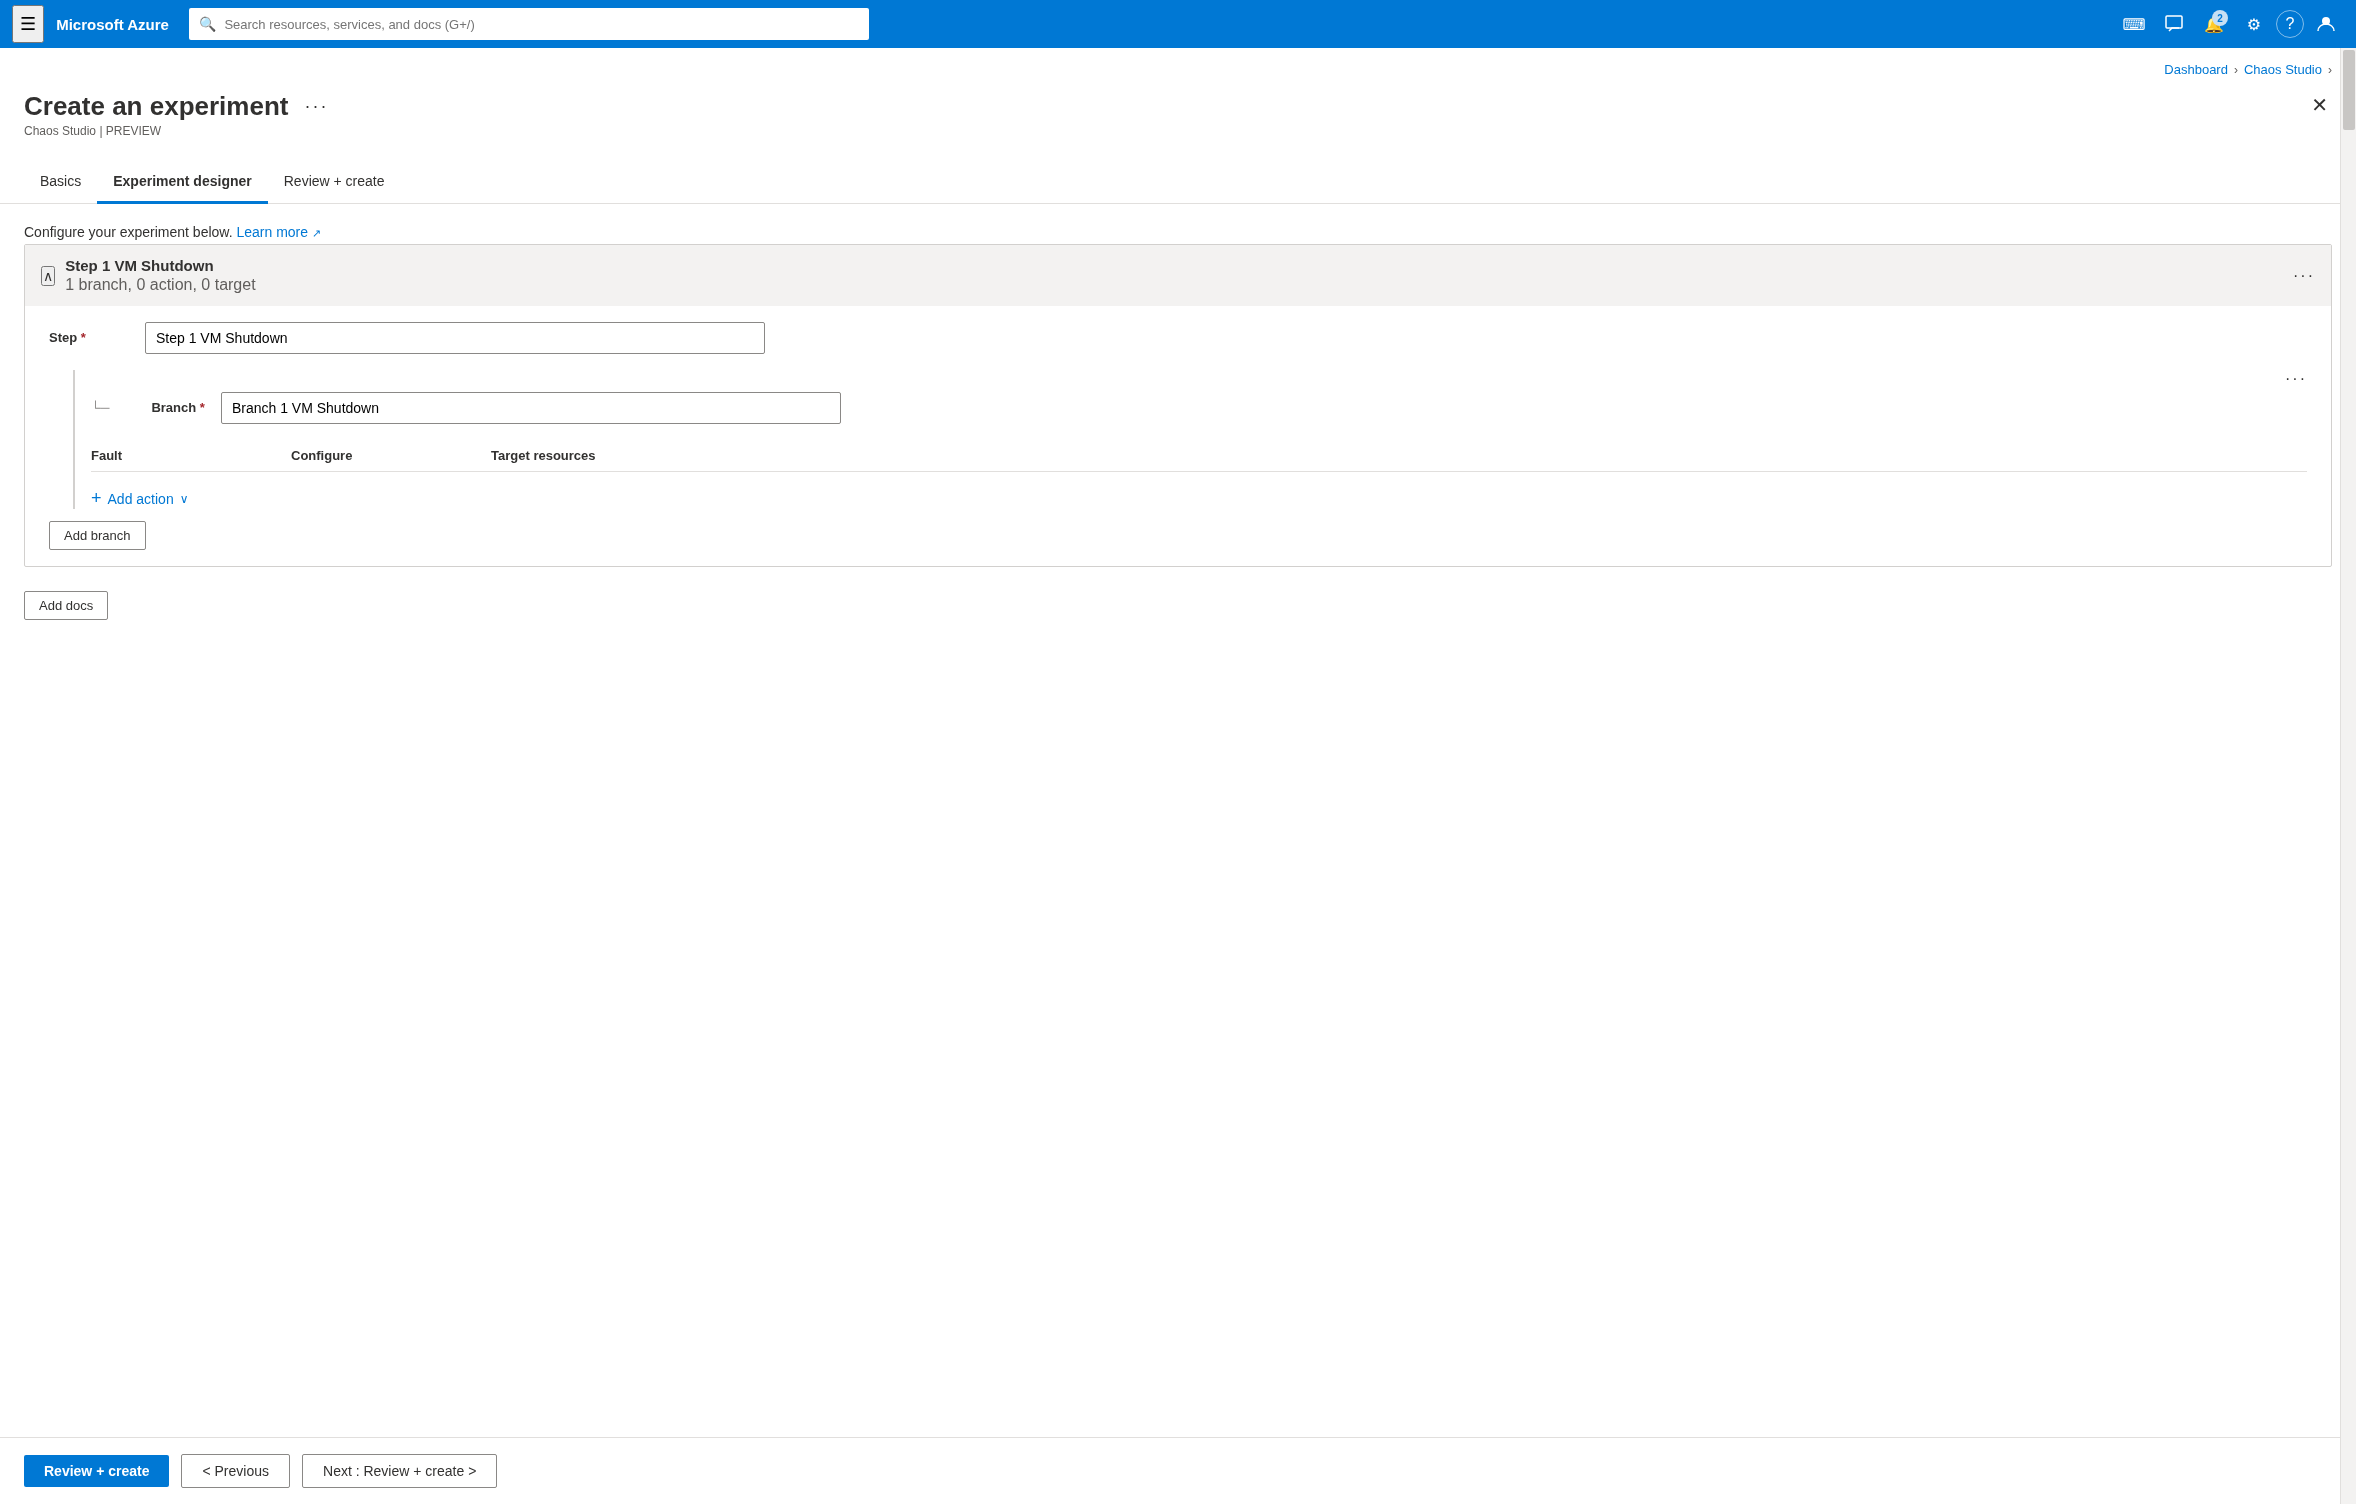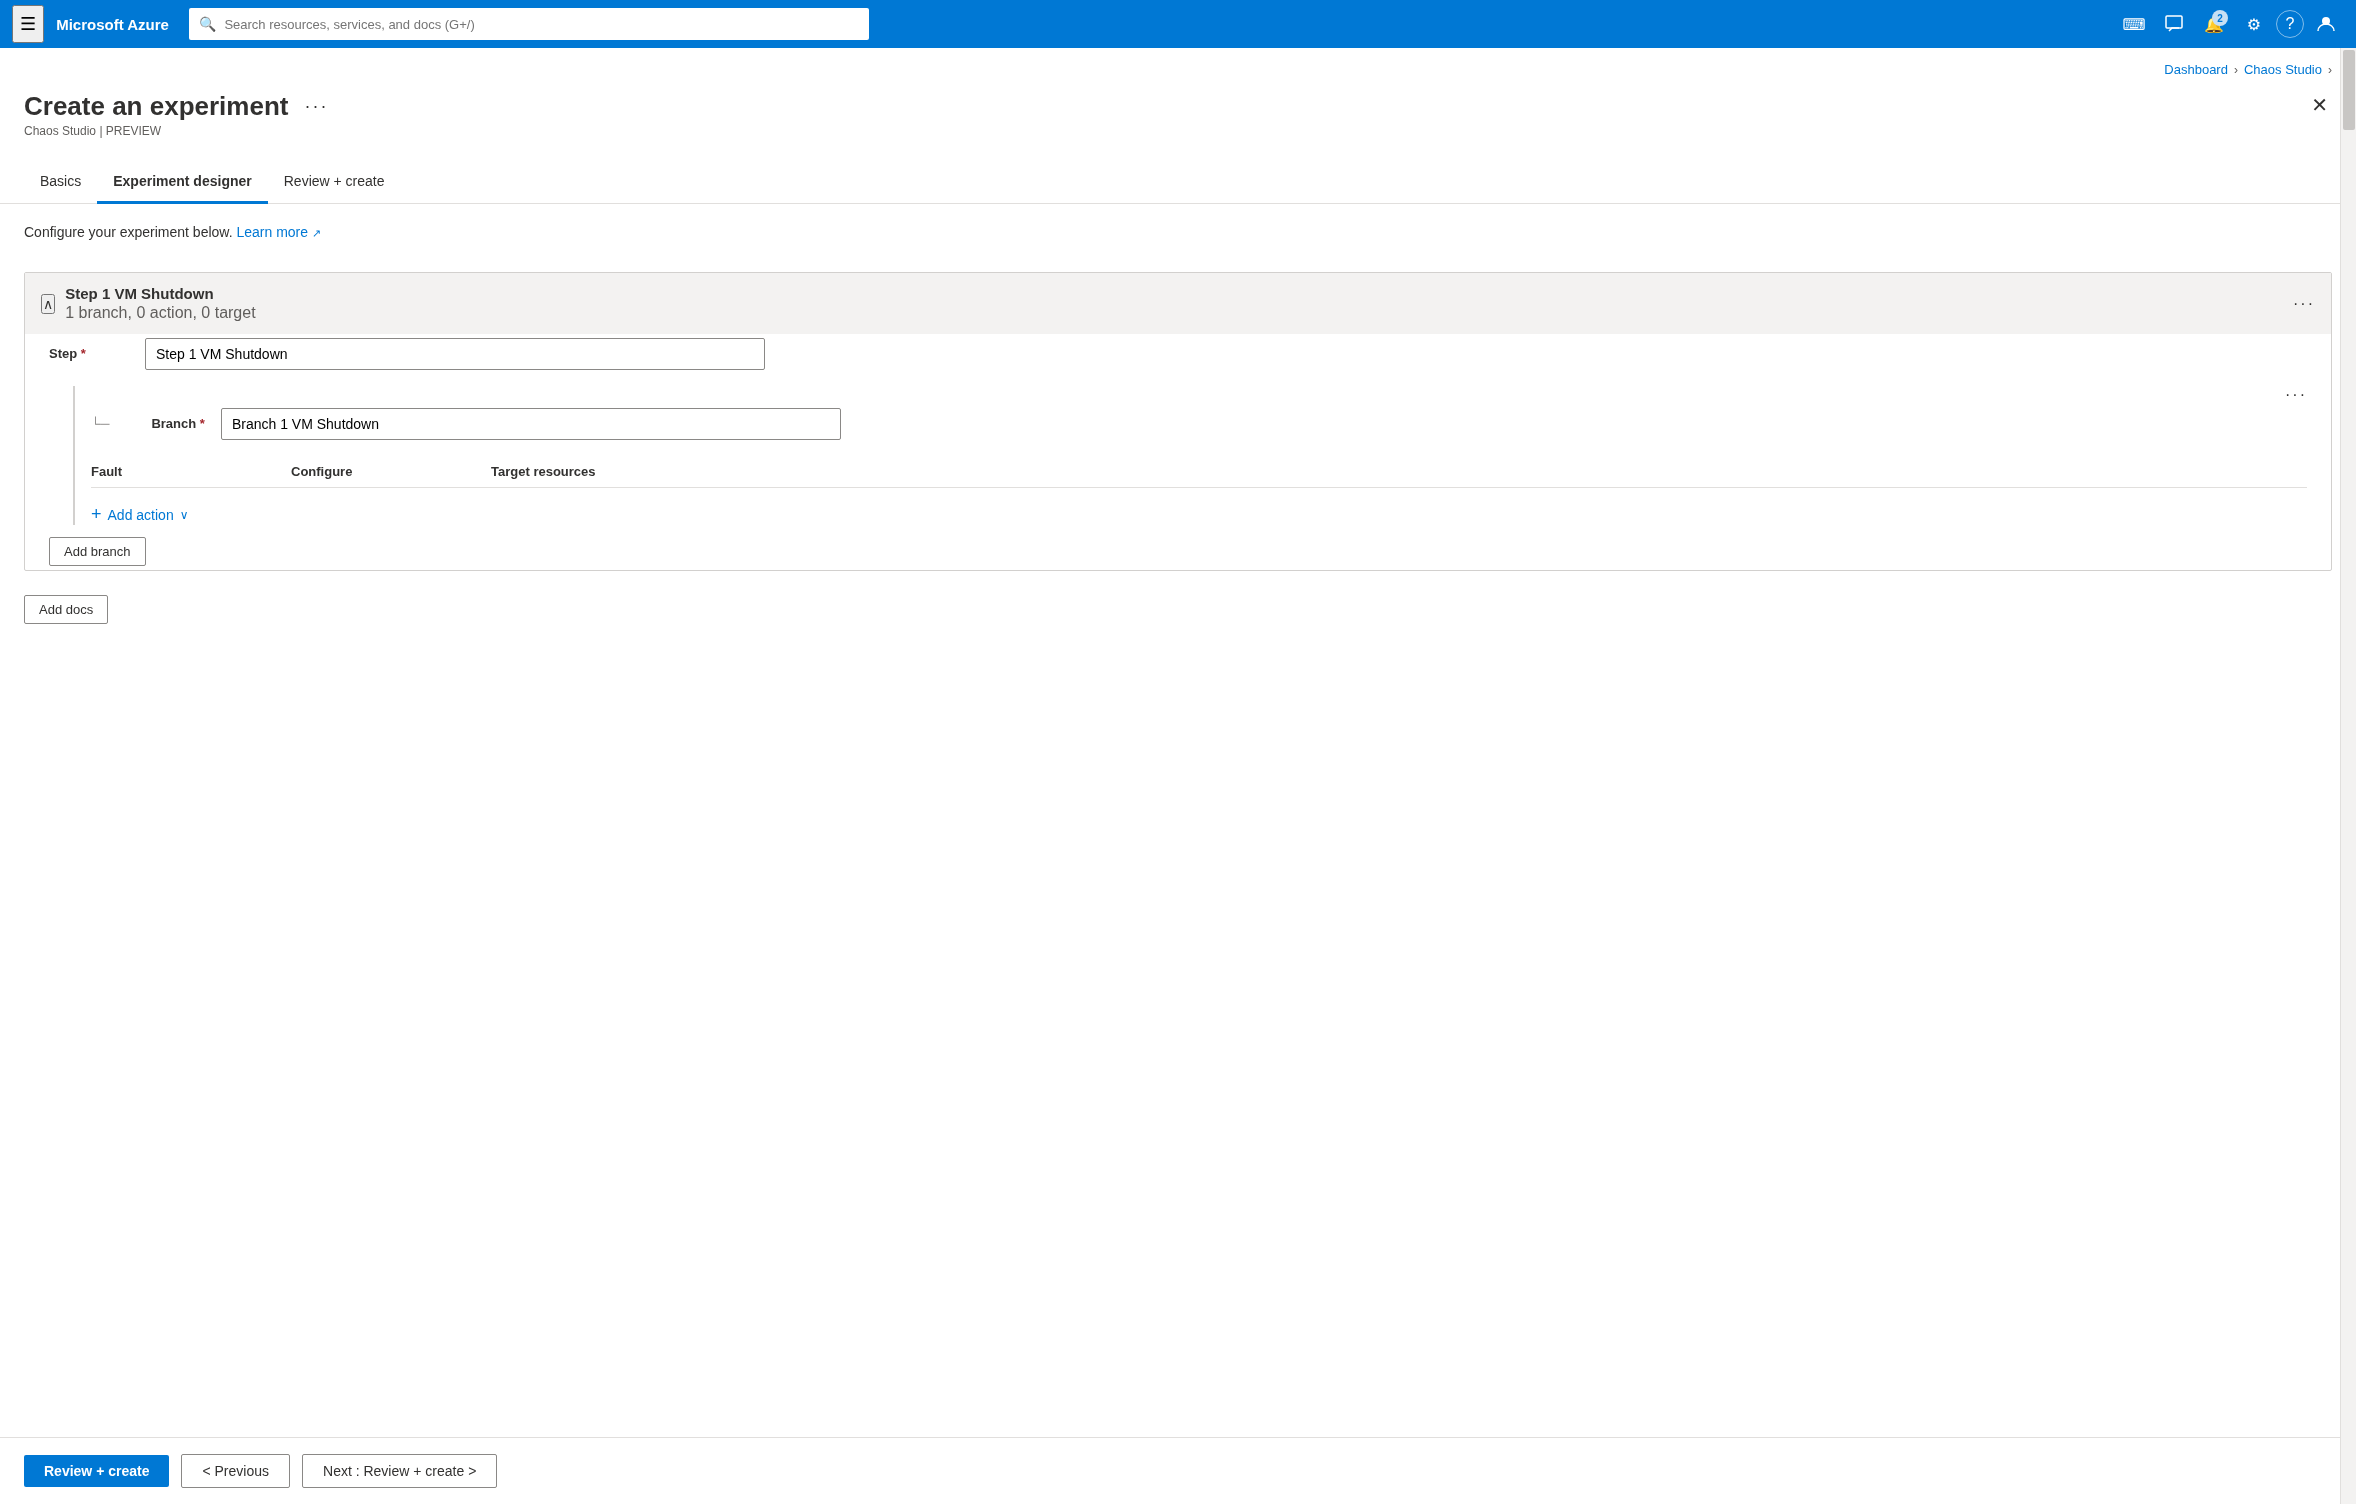--- a/index.html
+++ b/index.html
@@ -134,21 +134,21 @@
     .content-area {
       flex: 1;
       padding: 20px 24px;
       overflow-y: auto;
     }
 
     
     .configure-text {
       font-size: 14px;
       color: #323130;
-      margin-bottom: 32px;
+      margin-bottom: 4px;
     }
     .configure-text a { color: #0078d4; text-decoration: none; }
     .ext-link-icon { font-size: 11px; }
 
     
     .step-container {
       border: 1px solid #d2d0ce;
       border-radius: 2px;
       margin-bottom: 16px;
       background: white;
@@ -165,21 +165,21 @@
     .step-title-block {}
     .step-title { font-size: 15px; font-weight: 600; }
     .step-subtitle { font-size: 16px; color: #605e5c; margin-top: 2px; }
     .step-more-btn {
       background: transparent; border: none; cursor: pointer;
       font-size: 16px; color: #323130; letter-spacing: 2px;
     }
 
     
     .step-body {
-      padding: 4px 24px;
+      padding: 16px 24px;
     }
 
     
     .form-row {
       display: flex;
       align-items: flex-start;
       margin-bottom: 16px;
       gap: 16px;
     }
     .form-label {

